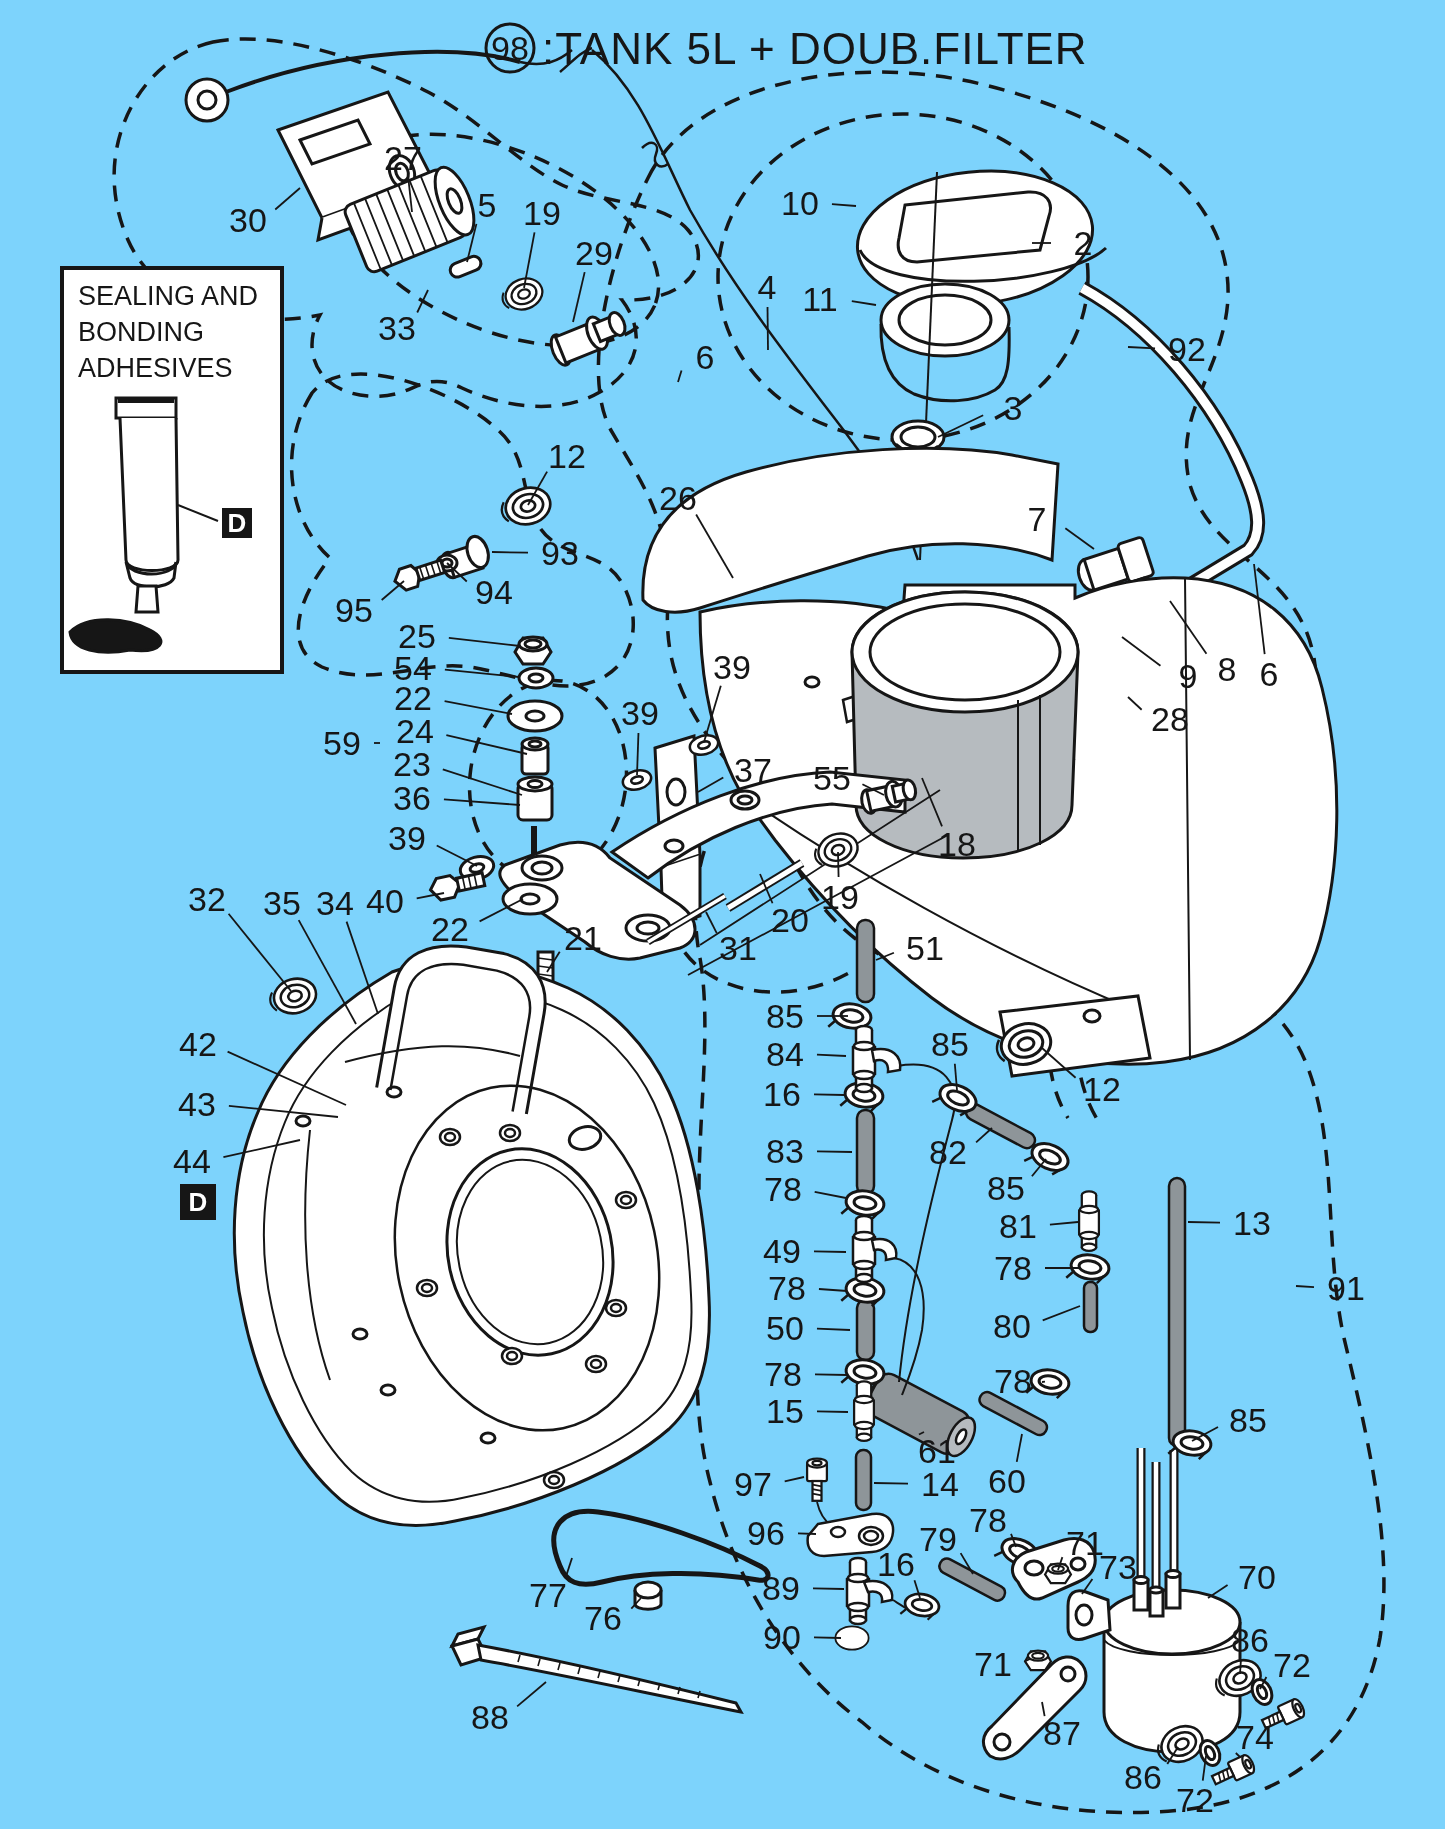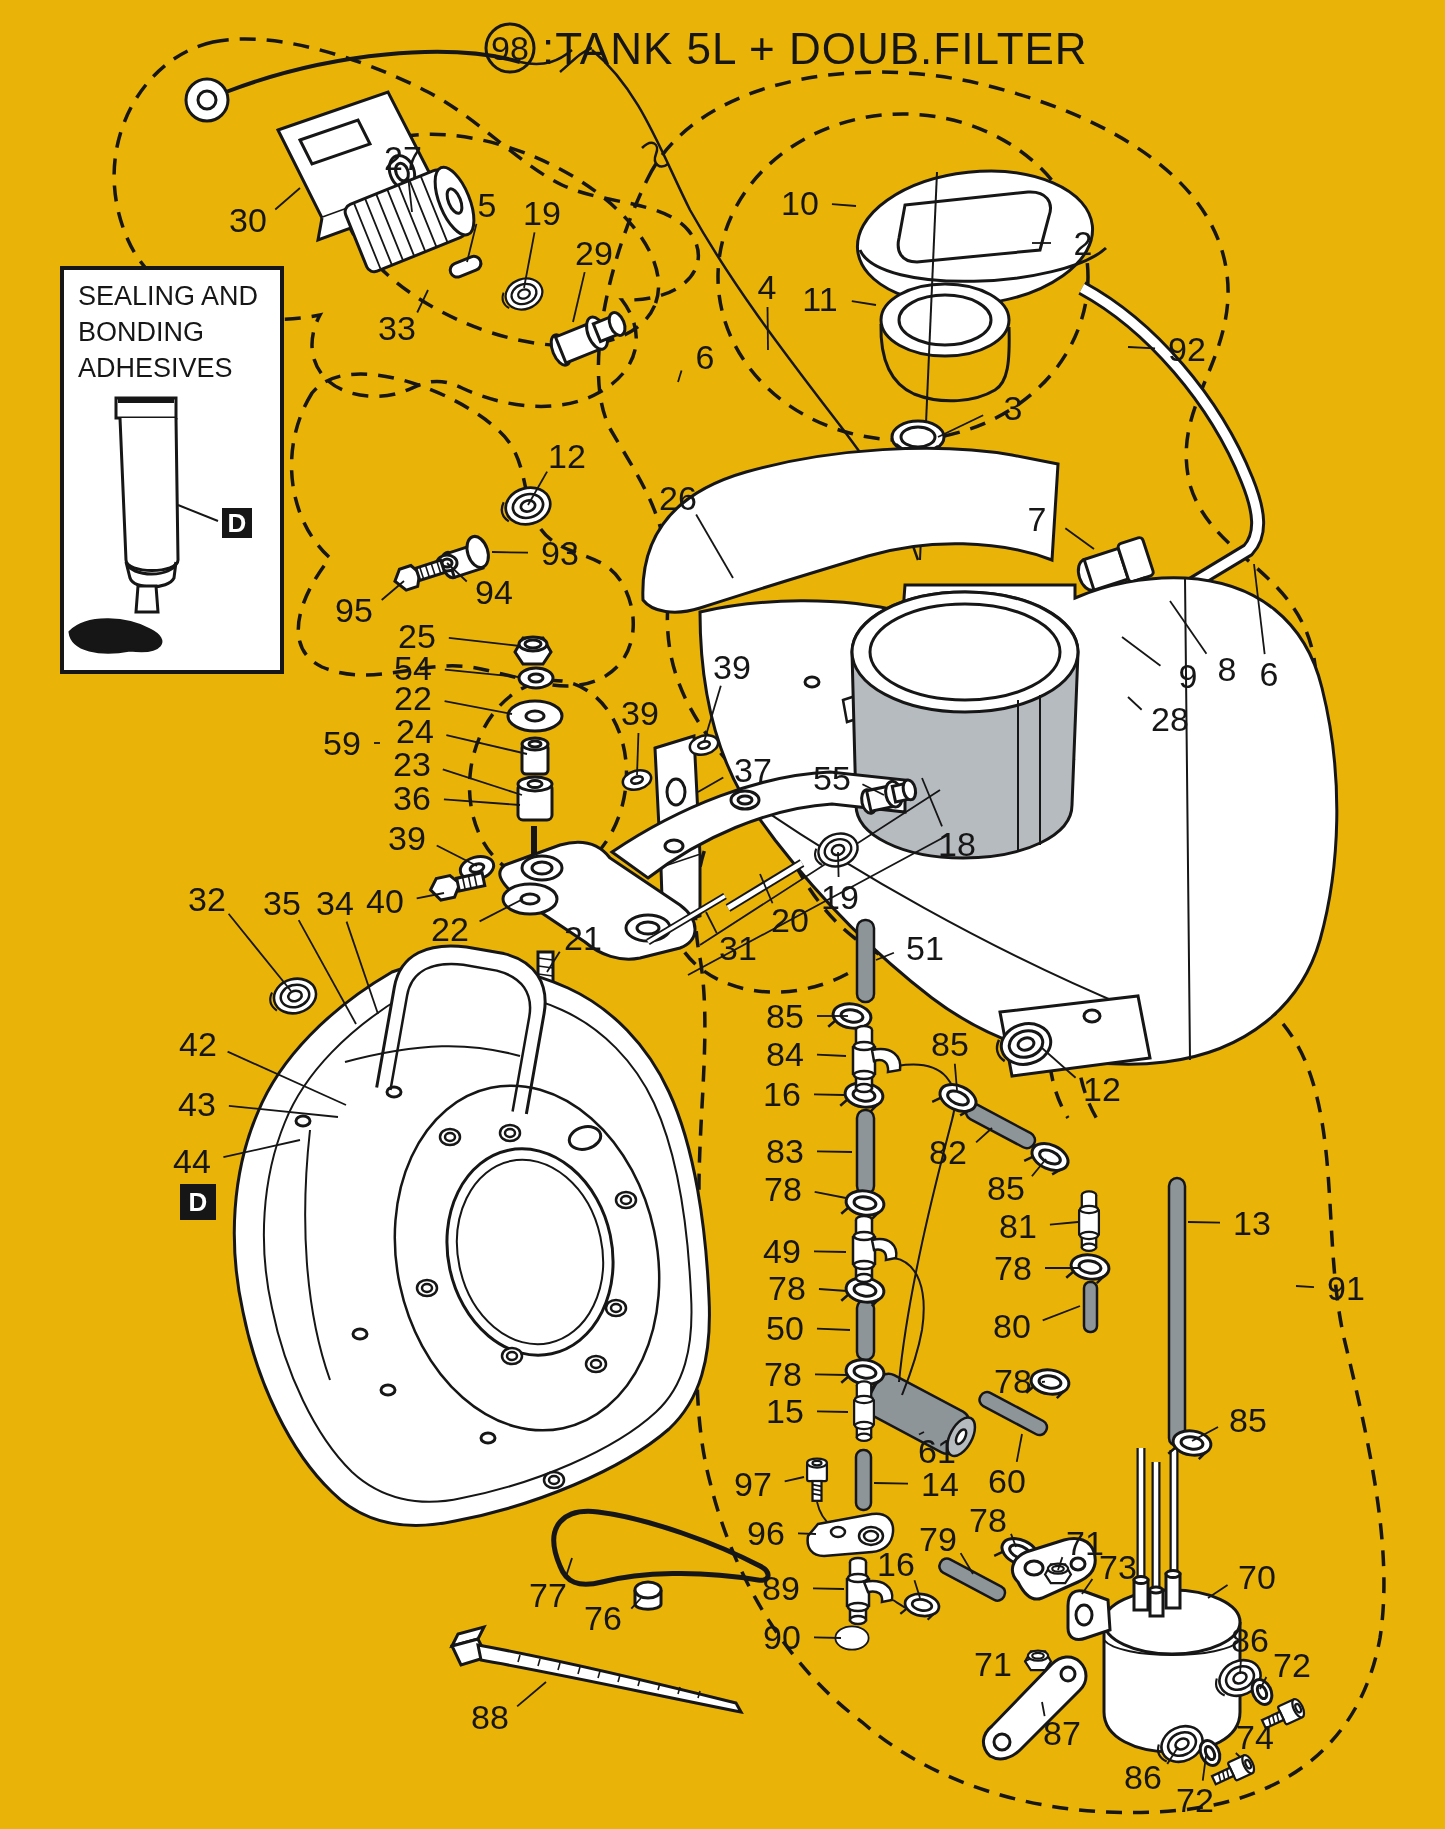--- a/index.html
+++ b/index.html
@@ -1,16 +1,16 @@
 <!DOCTYPE html>
 <html><head>
 <meta charset="utf-8">
 <style>
   html,body{margin:0;padding:0;background:#fff;}
-  .page{position:relative;width:1445px;height:1829px;background:#eab308;font-family:"Liberation Sans",sans-serif;}
+  .page{position:relative;width:1445px;height:1829px;background:#7dd3fc;font-family:"Liberation Sans",sans-serif;}
   svg{position:absolute;left:0;top:0;}
   svg text{font-family:"Liberation Sans",sans-serif;fill:#161616;}
   .callout{font-size:34px;}
   .titleText{font-size:44px;letter-spacing:1px;}
   .titleNum{font-size:34px;}
   .boxText{font-size:27px;}
   .markerText{font-size:26px;font-weight:bold;fill:#fff;}
   .decalText{font-size:13px;font-weight:bold;letter-spacing:1px;}
 </style>
 </head>

